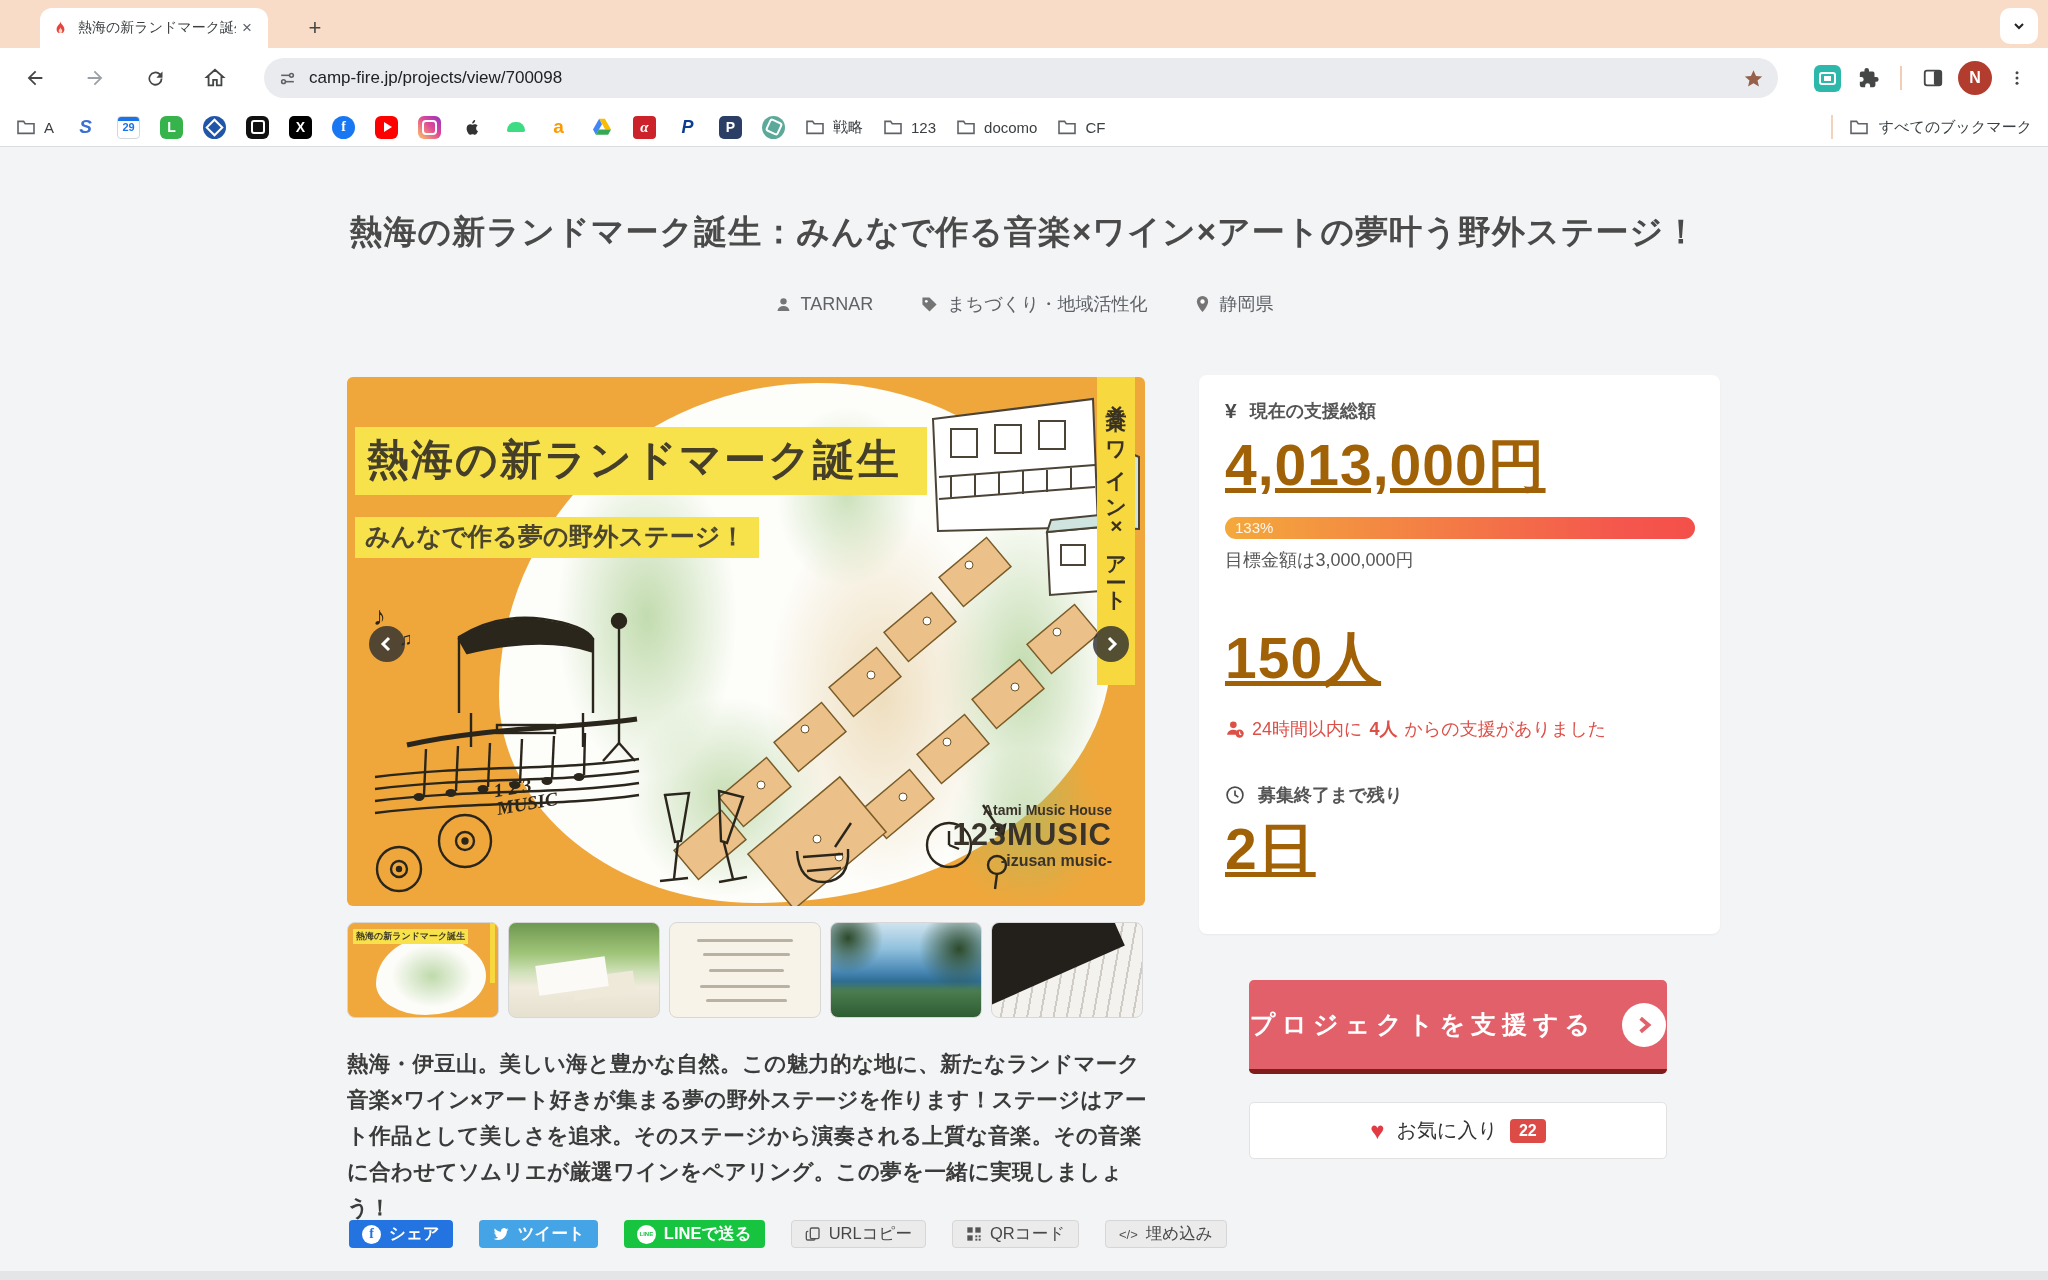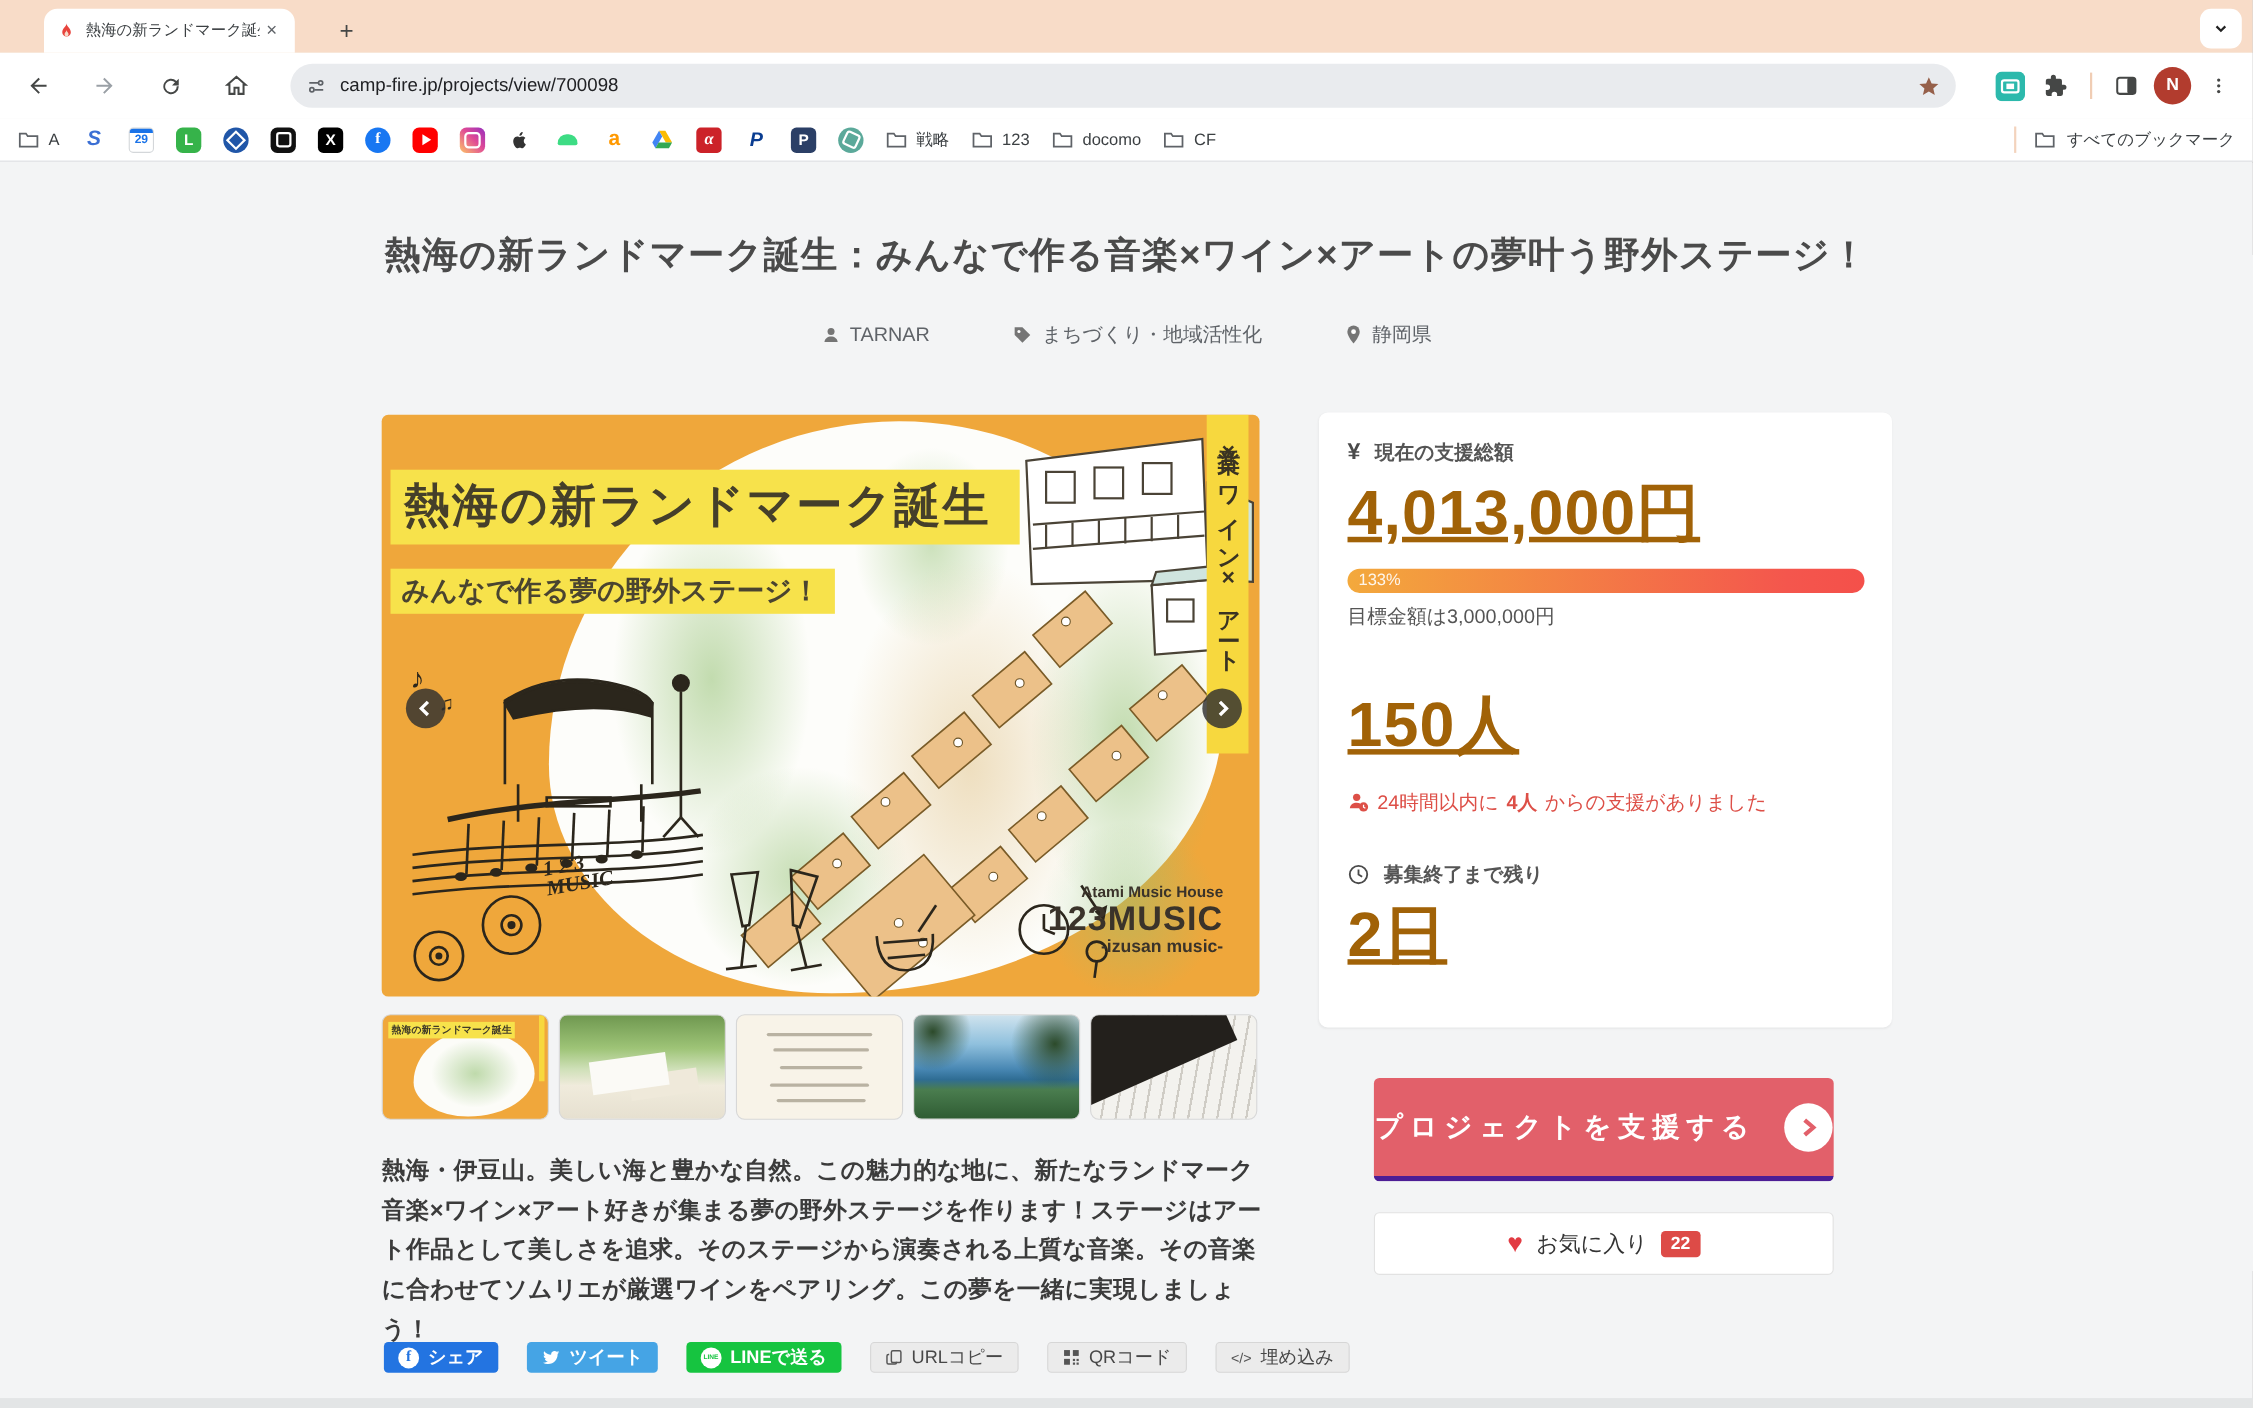--- a/index.html
+++ b/index.html
@@ -48,21 +48,21 @@
   .ic-pnavy { background:#2b3f66; color:#fff; border-radius:5px; }
   .ic-oa { background:#5ba99a; border-radius:50%; position:relative; }
   .ic-oa::before { content:""; width:10px; height:10px; border:2.5px solid #fff; border-radius:3px; transform:rotate(25deg); }
   .ic-android { position:relative; }
   .ic-android::before { content:""; width:18px; height:10px; background:#3ddc84; border-radius:9px 9px 2px 2px; }
   .bm-right { display:flex; align-items:center; gap:10px; font-size:15px; color:#3c4043; }
 
   
   .content { position:absolute; left:0; top:148px; width:2048px; height:1132px; background:#f3f4f5; }
   .pg-title { position:absolute; left:0; top:62px; width:100%; text-align:center; font-size:33px; font-weight:700; color:#4a4a4a; letter-spacing:1px; }
-  .meta { position:absolute; left:0; top:144px; width:100%; display:flex; justify-content:center; gap:76px; font-size:18px; color:#5f6368; }
+  .meta { position:absolute; left:0; top:144px; width:100%; display:flex; justify-content:center; gap:48px; font-size:18px; color:#5f6368; }
   .meta-item { display:flex; align-items:center; gap:9px; }
 
   
   .hero { position:absolute; left:347px; top:229px; width:798px; height:529px; background:#efa73b; border-radius:6px; overflow:hidden; }
   .blob { position:absolute; left:152px; top:6px; width:612px; height:520px; background:#fdfdfa; border-radius:52% 48% 58% 42% / 60% 52% 48% 40%; }
   .gblob { position:absolute; border-radius:50%; }
   .hero-art { position:absolute; inset:0; }
   .hl { position:absolute; left:8px; top:50px; background:#f7e24b; padding:5px 26px 7px 12px; font-size:42px; font-weight:800; color:#453f2a; letter-spacing:2px; }
   .shl { position:absolute; left:8px; top:140px; background:#f7e24b; padding:3px 14px 5px 10px; font-size:25px; font-weight:800; color:#4a4430; }
   .strip { position:absolute; right:10px; top:0; width:38px; height:308px; background:#f7d83e; writing-mode:vertical-rl; display:flex; align-items:center; padding-top:12px; font-size:21px; font-weight:800; color:#3a3322; letter-spacing:5px; }
@@ -104,21 +104,21 @@
   
   .sidecard { position:absolute; left:1199px; top:227px; width:521px; height:559px; background:#fff; border-radius:8px; box-shadow:0 1px 2px rgba(0,0,0,.05); padding:24px 26px; }
   .stat-row { display:flex; align-items:center; gap:13px; font-size:18px; color:#555; font-weight:600; }
   .big-num { font-size:57px; font-weight:800; color:#a16207; letter-spacing:1px; margin-top:5px;text-decoration:underline; }
   .pbar { margin-top:12px; width:470px; height:22px; border-radius:11px; background:linear-gradient(90deg,#f3a93c,#f4564d 85%,#f4504a); color:rgba(255,255,255,.9); font-size:15px; line-height:22px; padding-left:10px; }
   .goal { margin-top:9px; font-size:18px; color:#555; }
   .gap1 { height:44px; } .gap2 { height:42px; }
   .note { margin-top:19px; display:flex; align-items:center; gap:7px; font-size:18px; color:#dd4f47; }
   .note b { font-weight:800; }
 
-  .support { position:absolute; left:1249px; top:832px; width:418px; height:94px; background:#e2606a; border-radius:5px; border-bottom:5px solid #4c1d95; display:flex; align-items:center; justify-content:center; gap:26px; color:#fff; font-size:25px; font-weight:800; letter-spacing:6px; }
+  .support { position:absolute; left:1249px; top:832px; width:418px; height:94px; background:#e2606a; border-radius:5px; border-bottom:5px solid #7f1d1d; display:flex; align-items:center; justify-content:center; gap:26px; color:#fff; font-size:25px; font-weight:800; letter-spacing:6px; }
   .sup-circ { width:44px; height:44px; border-radius:50%; background:#fff; display:flex; align-items:center; justify-content:center; }
   .fav { position:absolute; left:1249px; top:954px; width:418px; height:57px; background:#fff; border:1px solid #e2e2e2; border-radius:5px; display:flex; align-items:center; justify-content:center; gap:12px; font-size:20px; color:#333; }
   .heart { color:#e23b43; font-size:24px; line-height:1; }
   .fav-badge { background:#dd4b47; color:#fff; font-size:16px; border-radius:4px; padding:3px 9px; font-weight:700; }
 
   .bottom-strip { position:absolute; left:0; bottom:0; width:2048px; height:9px; background:#e3e5e6; }
   svg { display:block; }
 </style>
 </head>
 <body>

